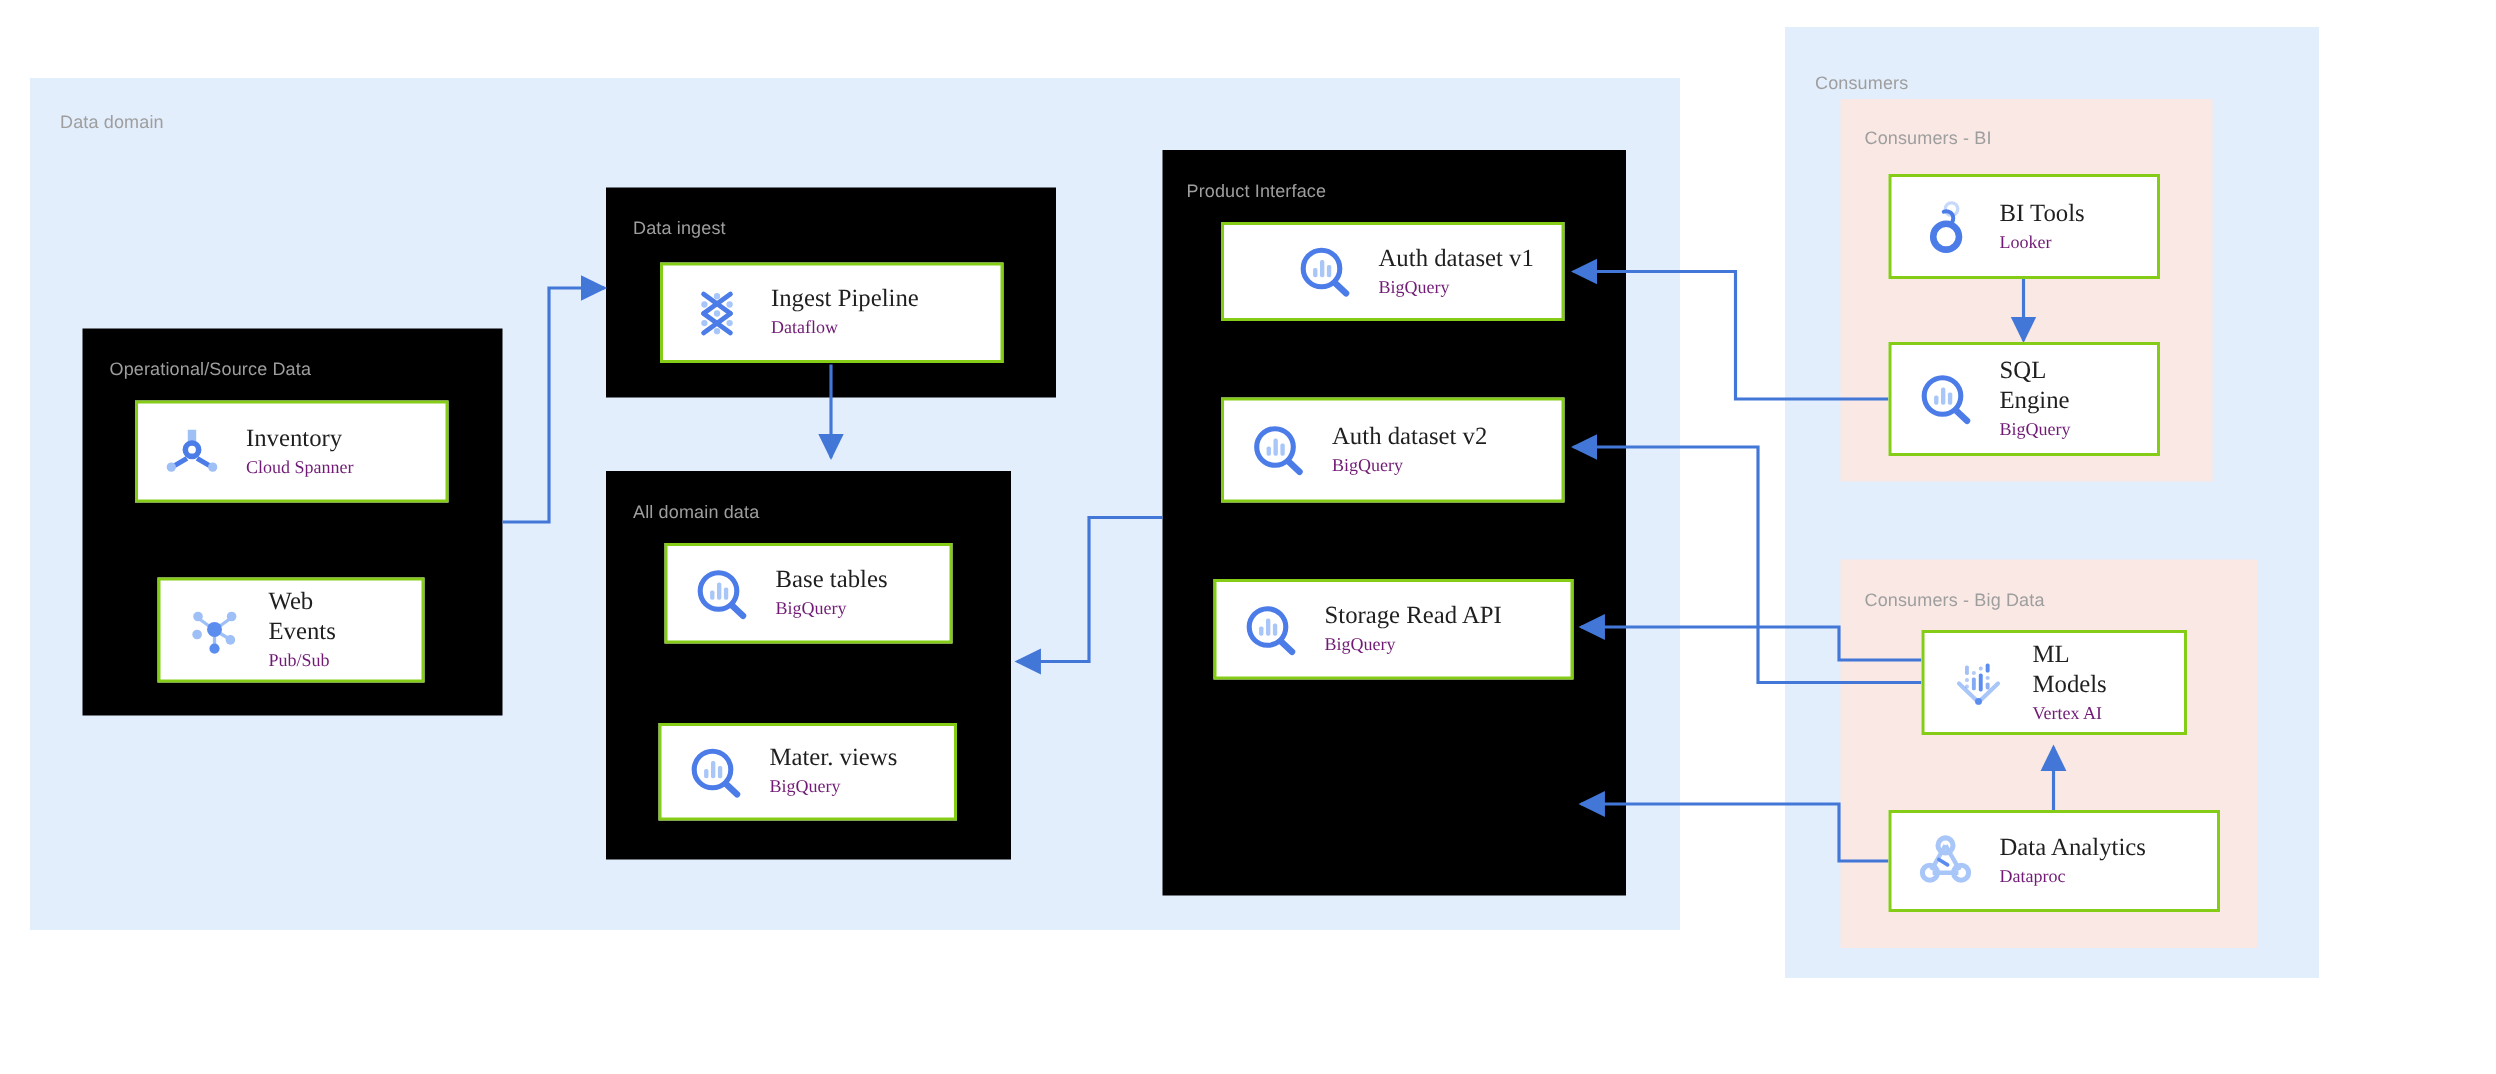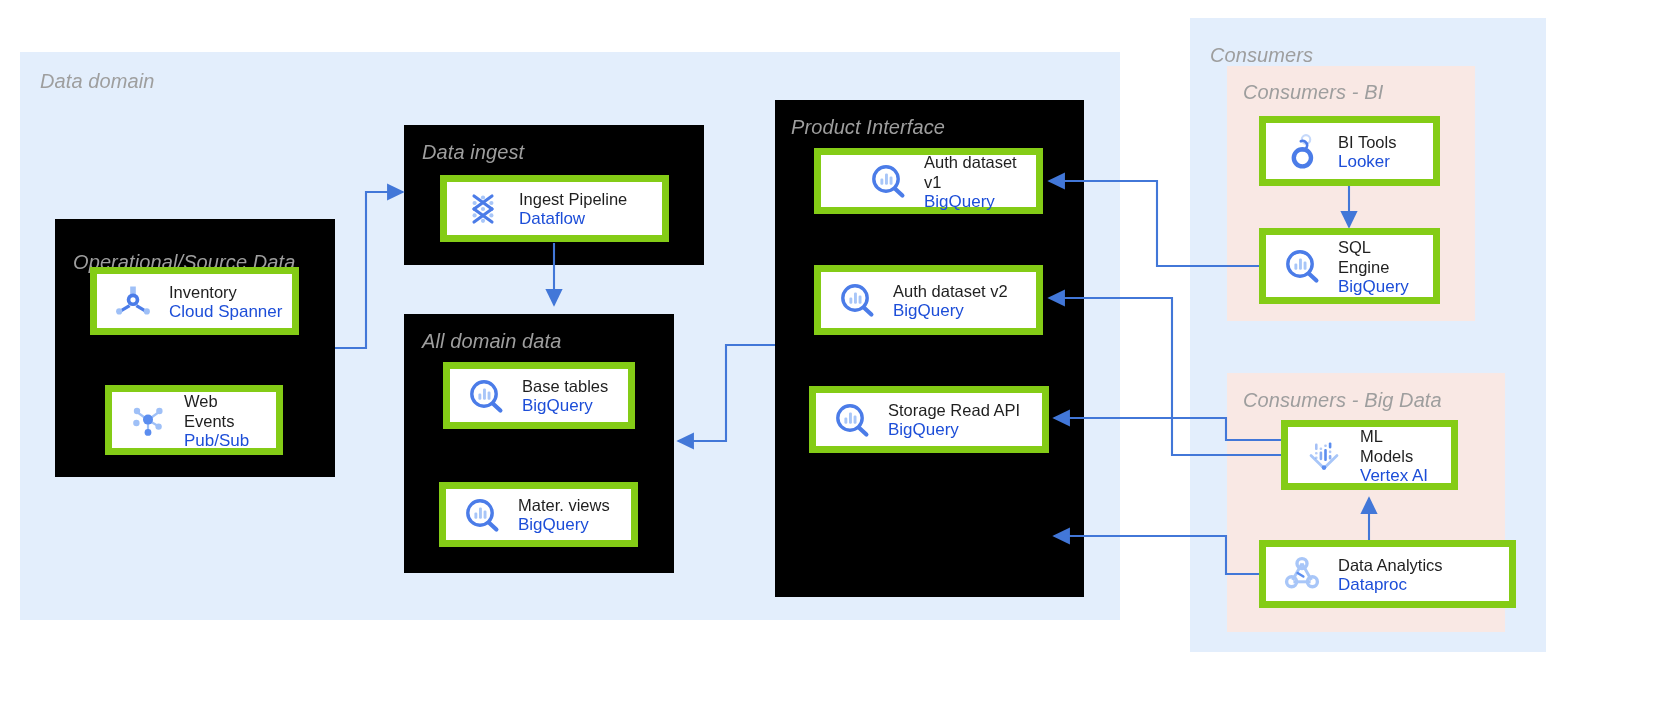--- a/index.html
+++ b/index.html
@@ -15,56 +15,56 @@
     background:#ffffff;
   }
   
   .group{
     position:absolute;
     box-sizing:border-box;
   }
   .group-label{
     position:absolute;
     color:#9e9e9e;
-    font-size:20px;
+    font-size:12px;
     line-height:19px;
     white-space:nowrap;
     letter-spacing:0.1px;
-    font-style:italic;
   }
   .g-blue{ background:#e3eefc; }
   .g-yellow{ background:#000000; }
   .g-pink{ background:#f9e8e4; }
 
   
   .node{
     position:absolute;
     box-sizing:border-box;
     background:#ffffff;
-    border:7px solid #84cc16;
+    border:2px solid #84cc16;
     display:flex;
     align-items:center;
     padding-left:14px;
     gap:14px;
+    font-family:Liberation Serif, serif;
   }
   .node .txt{
     display:flex;
     flex-direction:column;
     justify-content:center;
   }
   .node .title{
     font-size:16.5px;
     line-height:20px;
     color:#1f1f1f;
     white-space:pre-line;
   }
   .node .sub{
-    font-size:17px;
+    font-size:12px;
     line-height:19px;
-    color:#1d4ed8;
+    color:#701a75;
   }
   .icon{
     flex:0 0 auto;
     width:44px;
     height:44px;
     display:block;
   }
   
   #arrows{
     position:absolute;
@@ -81,21 +81,21 @@
 
   <div class="group g-blue" style="left:1190px; top:18px; width:356px; height:634px;">
     <div class="group-label" style="left:20px; top:28px;">Consumers</div>
   </div>
 
   <div class="group g-blue" style="left:20px; top:52px; width:1100px; height:568px;">
     <div class="group-label" style="left:20px; top:20px;">Data domain</div>
   </div>
 
   <div class="group g-yellow" style="left:55px; top:219px; width:280px; height:258px;">
-    <div class="group-label" style="left:18px; top:34px;text-align:center;">Operational/Source Data</div>
+    <div class="group-label" style="left:18px; top:18px;text-align:center;">Operational/Source Data</div>
   </div>
 
   <div class="group g-yellow" style="left:404px; top:125px; width:300px; height:140px;">
     <div class="group-label" style="left:18px; top:18px;">Data ingest</div>
   </div>
 
   <div class="group g-yellow" style="left:404px; top:314px; width:270px; height:259px;">
     <div class="group-label" style="left:18px; top:18px;">All domain data</div>
   </div>
 
@@ -354,21 +354,21 @@
         </g>
       </svg>
     </span>
     <span class="txt">
       <span class="title">ML
 Models</span>
       <span class="sub">Vertex AI</span>
     </span>
   </div>
 
-  <div class="node" style="left:1259px; top:540px; width:257px; height:68px;">
+  <div class="node" style="left:1259px; top:540px; width:221px; height:68px;">
     <span class="icon">
       <svg viewBox="0 0 44 44" width="44" height="44">
         <g stroke="#a8c6f8" stroke-width="3" fill="none">
           <path d="M22 11.5 L12.6 28"></path>
           <path d="M22 11.5 L31.4 28"></path>
           <path d="M13.4 29.8 L30.6 29.8"></path>
         </g>
         <g fill="none" stroke="#a8c6f8" stroke-width="3.4">
           <circle cx="22" cy="11.6" r="5"></circle>
           <circle cx="11.6" cy="29.8" r="5"></circle>

